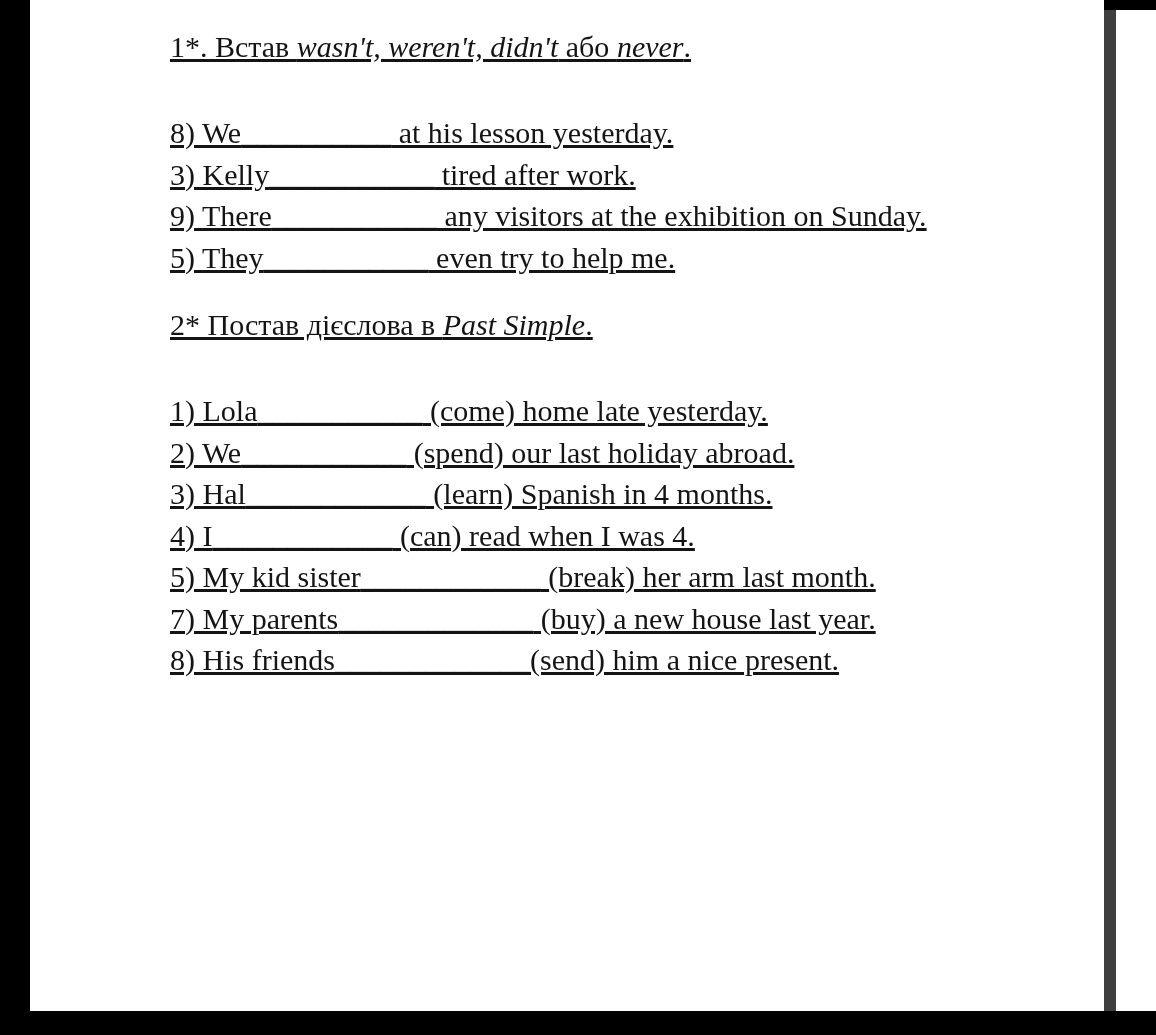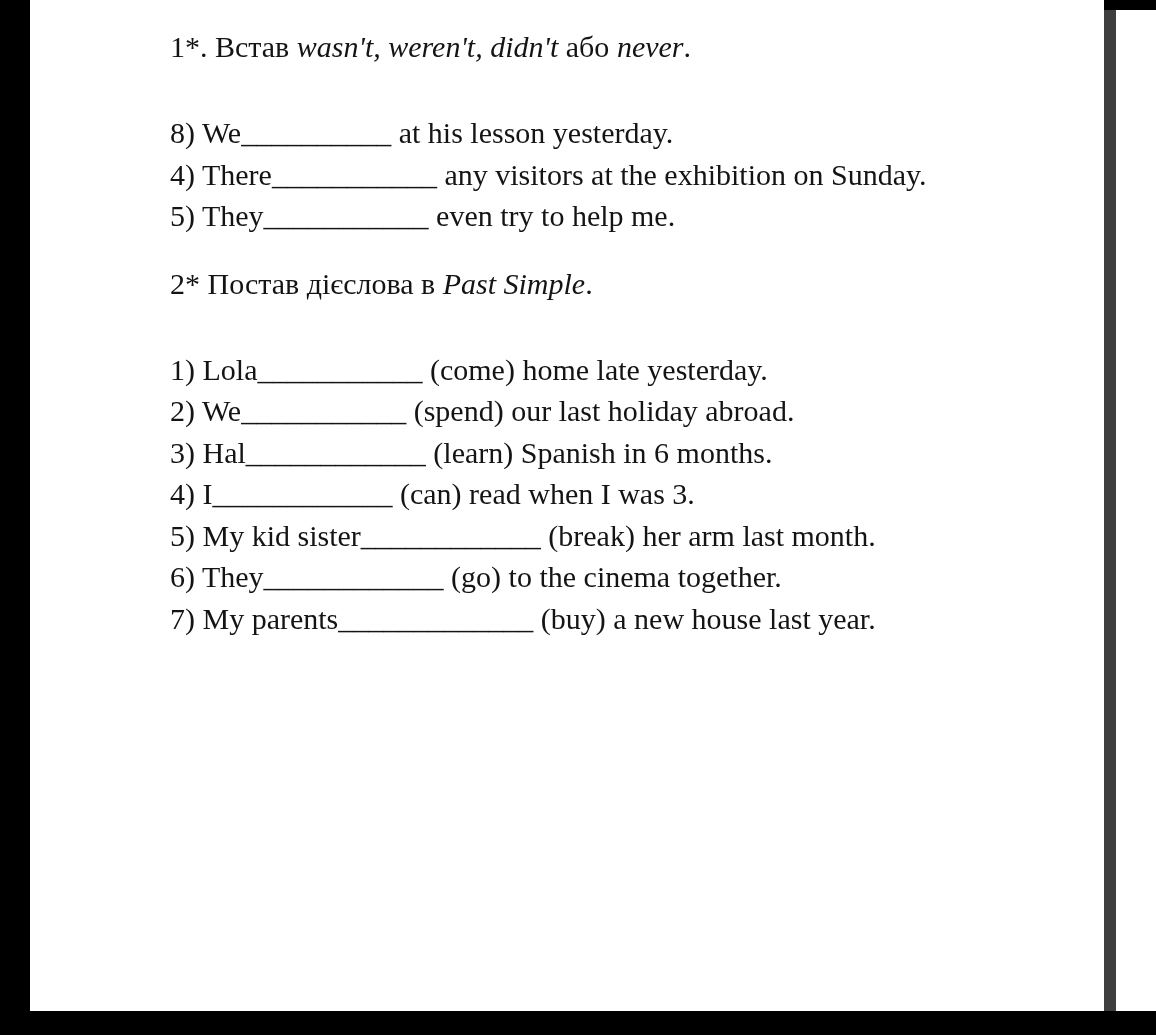--- a/index.html
+++ b/index.html
@@ -28,20 +28,21 @@
   }
   .corner-mark {
     position: absolute; left: 1104px; top: 0;
     width: 52px; height: 10px;
     background: #000000;
   }
   .content {
     position: absolute; left: 170px; top: 26px;
     width: 900px;
     font-size: 30px;
+    text-decoration: underline;
   }
   .ex-title {
     line-height: 42px;
     white-space: nowrap;
   }
   .it { font-style: italic; }
   .items { margin-top: 44px; }
   .line {
     line-height: 41.5px;
     white-space: nowrap;
@@ -56,32 +57,33 @@
 <div class="right-line"></div>
 <div class="corner-mark"></div>
 
 <div class="content">
 
   <div class="exercise1">
     <div class="ex-title"><span>1*. Встав </span><span class="it">wasn't, weren't, didn't</span><span> або </span><span class="it">never</span><span>.</span></div>
 
     <div class="items">
       <div class="line"><span>8) We</span><span>__________</span><span> at his lesson yesterday.</span></div>
-      <div class="line"><span>4) There</span><span>___________</span><span> any visitors at the exhibition on Sunday.</span></div>
+      <div class="line"><span>3) Kelly</span><span>___________</span><span> tired after work.</span></div>
+      <div class="line"><span>9) There</span><span>___________</span><span> any visitors at the exhibition on Sunday.</span></div>
       <div class="line"><span>5) They</span><span>___________</span><span> even try to help me.</span></div>
     </div>
   </div>
 
   <div class="exercise2">
     <div class="ex-title"><span>2* Постав дієслова в </span><span class="it">Past Simple</span><span>.</span></div>
 
     <div class="items">
       <div class="line"><span>1) Lola</span><span>___________</span><span> (come) home late yesterday.</span></div>
       <div class="line"><span>2) We</span><span>___________</span><span> (spend) our last holiday abroad.</span></div>
-      <div class="line"><span>3) Hal</span><span>____________</span><span> (learn) Spanish in 6 months.</span></div>
-      <div class="line"><span>4) I</span><span>____________</span><span> (can) read when I was 3.</span></div>
+      <div class="line"><span>3) Hal</span><span>____________</span><span> (learn) Spanish in 4 months.</span></div>
+      <div class="line"><span>4) I</span><span>____________</span><span> (can) read when I was 4.</span></div>
       <div class="line"><span>5) My kid sister</span><span>____________</span><span> (break) her arm last month.</span></div>
-      <div class="line"><span>6) They</span><span>____________</span><span> (go) to the cinema together.</span></div>
       <div class="line"><span>7) My parents</span><span>_____________</span><span> (buy) a new house last year.</span></div>
+      <div class="line"><span>8) His friends</span><span>_____________</span><span>(send) him a nice present.</span></div>
     </div>
   </div>
 
 </div>
 
 </body></html>

